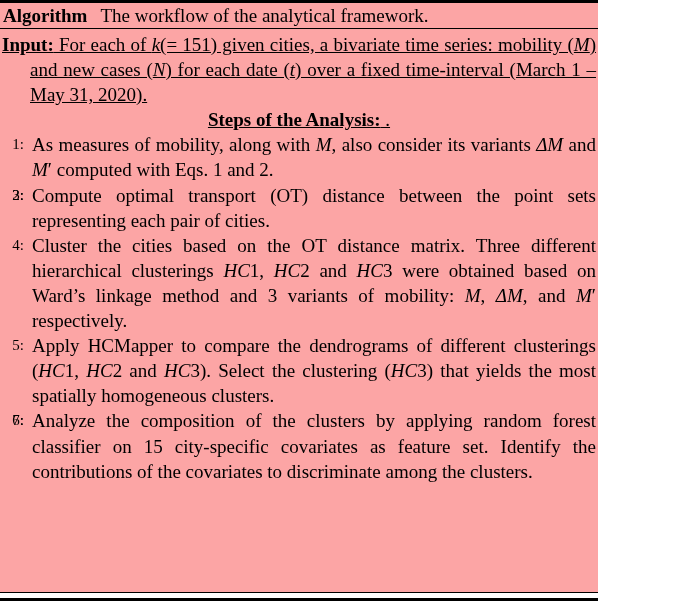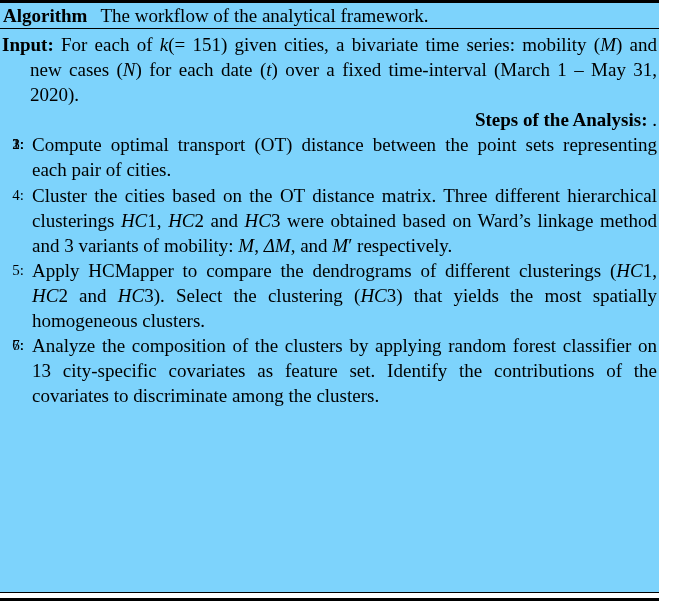--- a/index.html
+++ b/index.html
@@ -2,24 +2,24 @@
 <html><head>
 <meta charset="utf-8">
 <style>
   html, body {
     margin: 0;
     padding: 0;
     background: #ffffff;
   }
   .algo-box {
     position: relative;
-    width: 659px;
+    width: 598px;
     height: 601px;
     box-sizing: border-box;
-    background: #7dd3fc;
+    background: #fca5a5;
     color: #000000;
     font-family: "Liberation Serif", "DejaVu Serif", serif;
     font-size: 19px;
     overflow: hidden;
   }
   .rule {
     background: #000000;
     width: 100%;
   }
   .rule.thick { height: 3px; }
@@ -30,27 +30,27 @@
     white-space: nowrap;
   }
   .algo-label {
     font-weight: bold;
     margin-right: 13px;
   }
   .algo-body {
     padding: 3px 2px 0 2px;
     line-height: 25.1px;
   }
-  p { margin: 0; }
+  p { margin: 0; text-decoration: underline; }
   .hang {
     padding-left: 28px;
     text-indent: -28px;
     text-align: justify;
   }
-  .steps-heading { text-align: right; }
+  .steps-heading { text-align: center; }
   b, .bold { font-weight: bold; }
   .step {
     position: relative;
     padding-left: 30px;
     text-align: justify;
   }
   .step-num {
     position: absolute;
     left: 0;
     top: 0;
@@ -87,20 +87,21 @@
   <div class="rule thin"></div>
 
   <div class="algo-body">
 
     <p class="hang"><b>Input:</b><span> For each of <i>k</i>(= 151) given cities, a bivariate time series: mobility (<i>M</i>) and new cases (<i>N</i>) for each date (<i>t</i>) over a fixed time-interval (March 1 – May 31, 2020).</span></p>
 
     <p class="steps-heading"><b>Steps of the Analysis:</b><span> .</span></p>
 
     <div class="step">
       <span class="step-num">1:</span>
+      <span class="step-text">As measures of mobility, along with <i>M</i>, also consider its variants <i>ΔM</i> and <i>M</i>′ computed with Eqs. 1 and 2.</span>
     </div>
 
     <div class="step">
       <span class="step-num">2:</span>
     </div>
 
     <div class="step">
       <span class="step-num">3:</span>
       <span class="step-text">Compute optimal transport (OT) distance between the point sets representing each pair of cities.</span>
     </div>
@@ -114,21 +115,21 @@
       <span class="step-num">5:</span>
       <span class="step-text">Apply HCMapper to compare the dendrograms of different clusterings (<i>HC</i>1, <i>HC</i>2 and <i>HC</i>3). Select the clustering (<i>HC</i>3) that yields the most spatially homogeneous clusters.</span>
     </div>
 
     <div class="step">
       <span class="step-num">6:</span>
     </div>
 
     <div class="step">
       <span class="step-num">7:</span>
-      <span class="step-text">Analyze the composition of the clusters by applying random forest classifier on 13 city-specific covariates as feature set. Identify the contributions of the covariates to discriminate among the clusters.</span>
+      <span class="step-text">Analyze the composition of the clusters by applying random forest classifier on 15 city-specific covariates as feature set. Identify the contributions of the covariates to discriminate among the clusters.</span>
     </div>
 
   </div>
 
   <div class="bottom-rules">
     <div class="rule thin"></div>
     <div class="gap"></div>
     <div class="rule thick"></div>
   </div>
 

